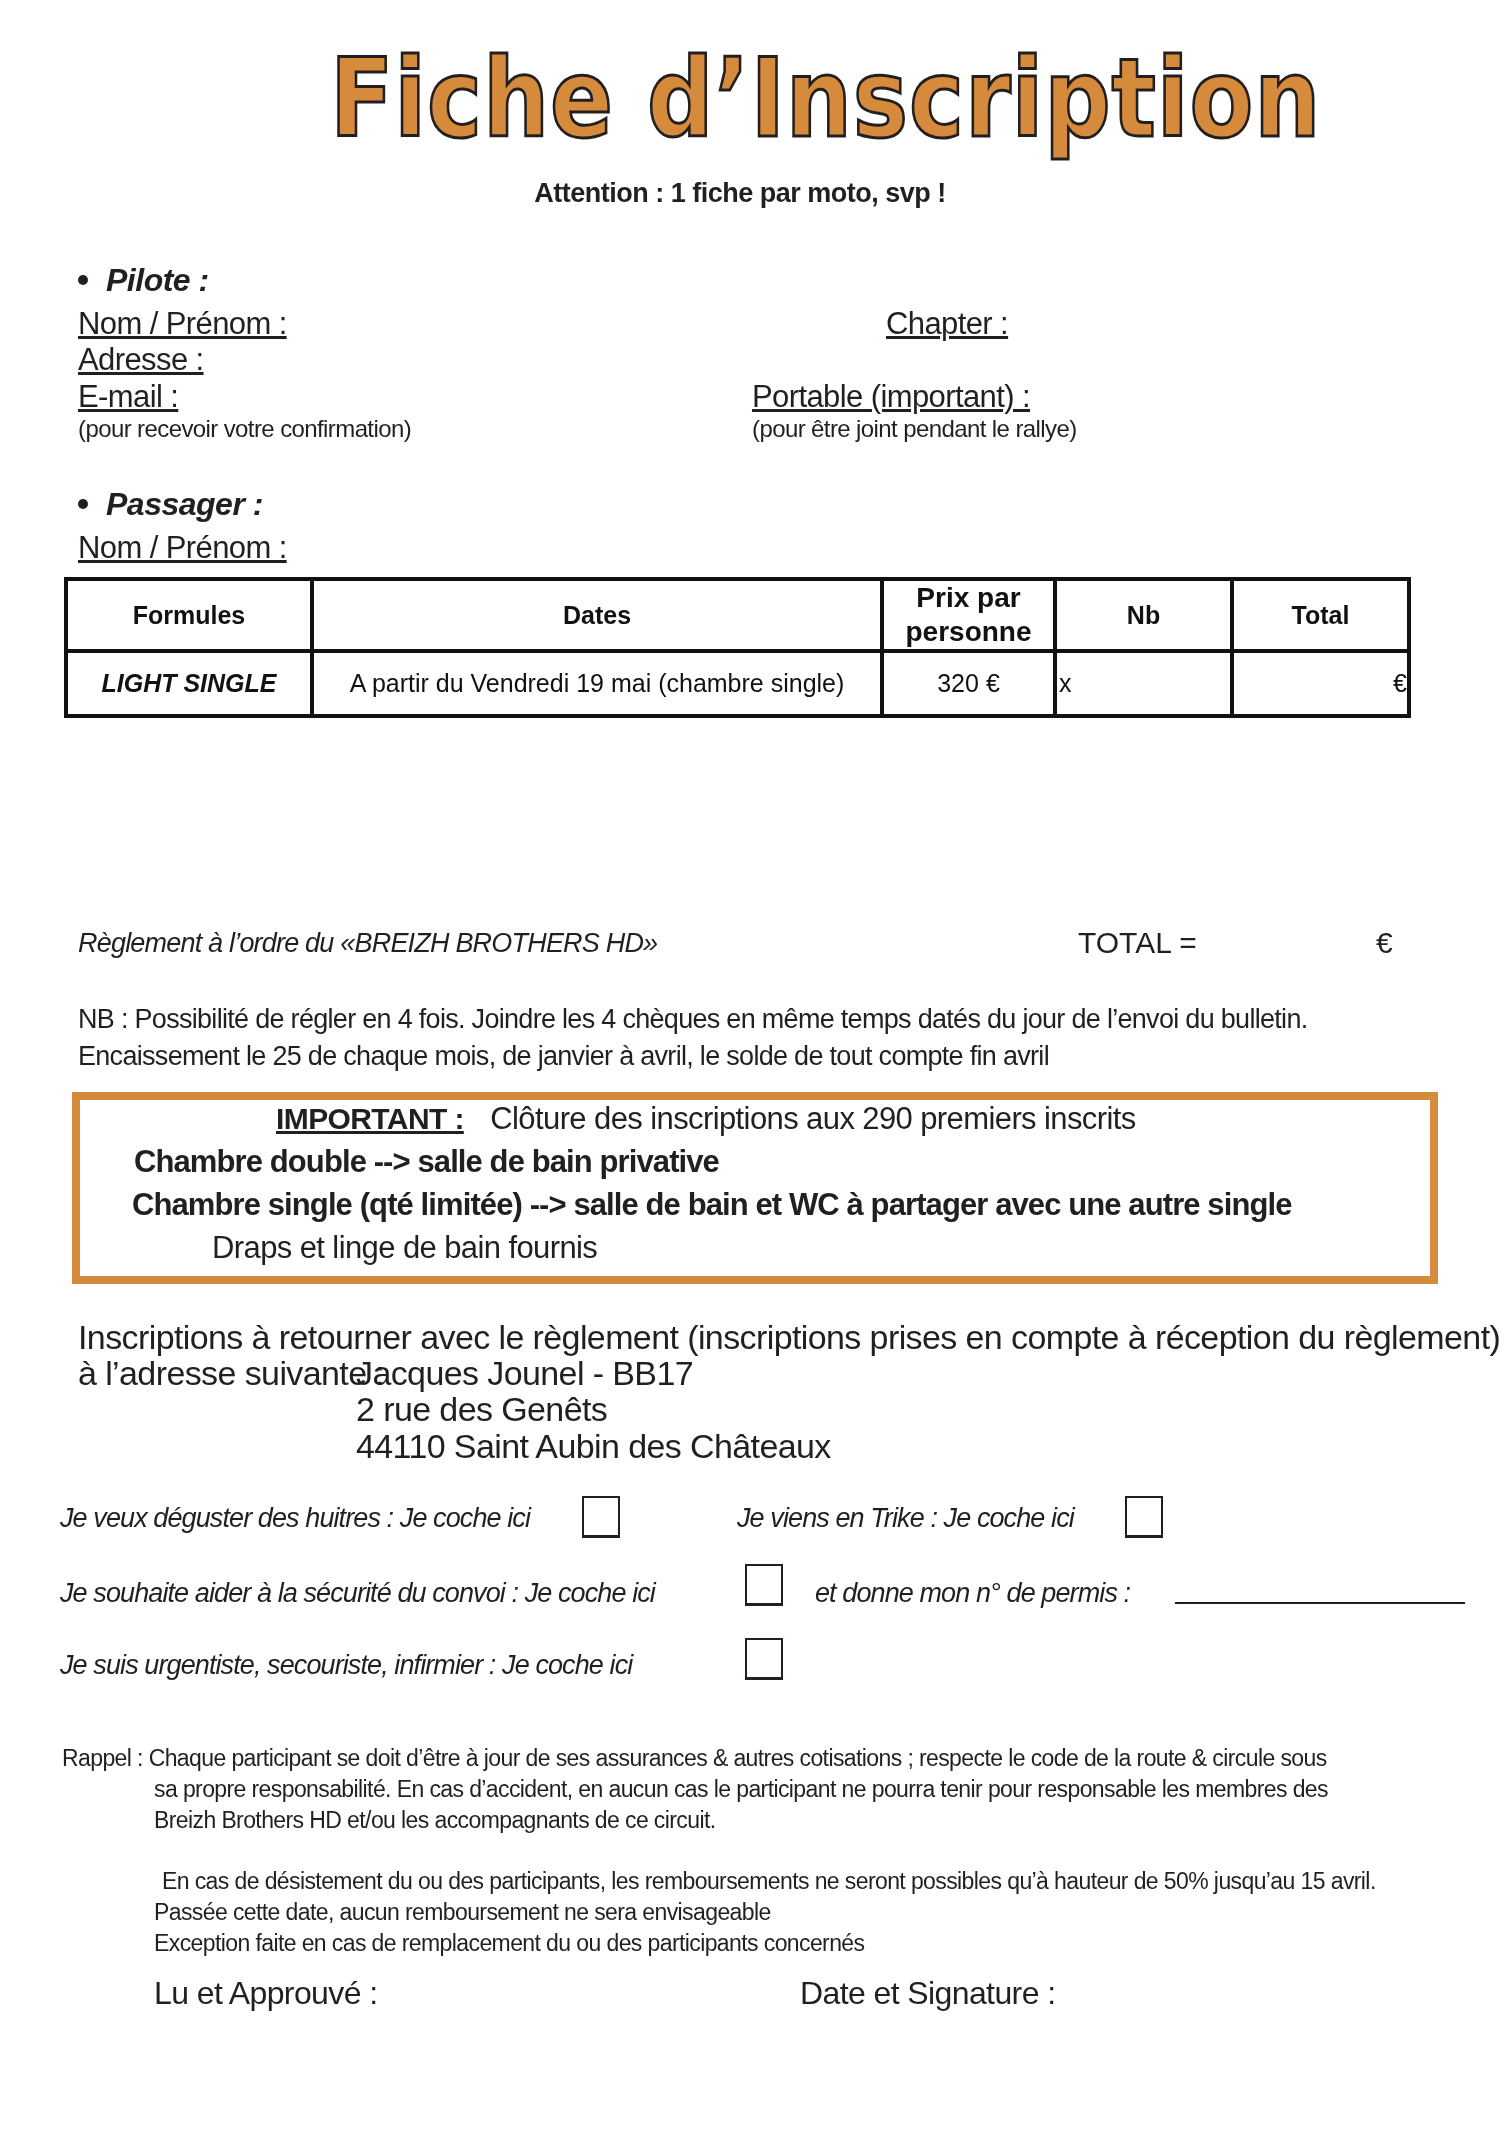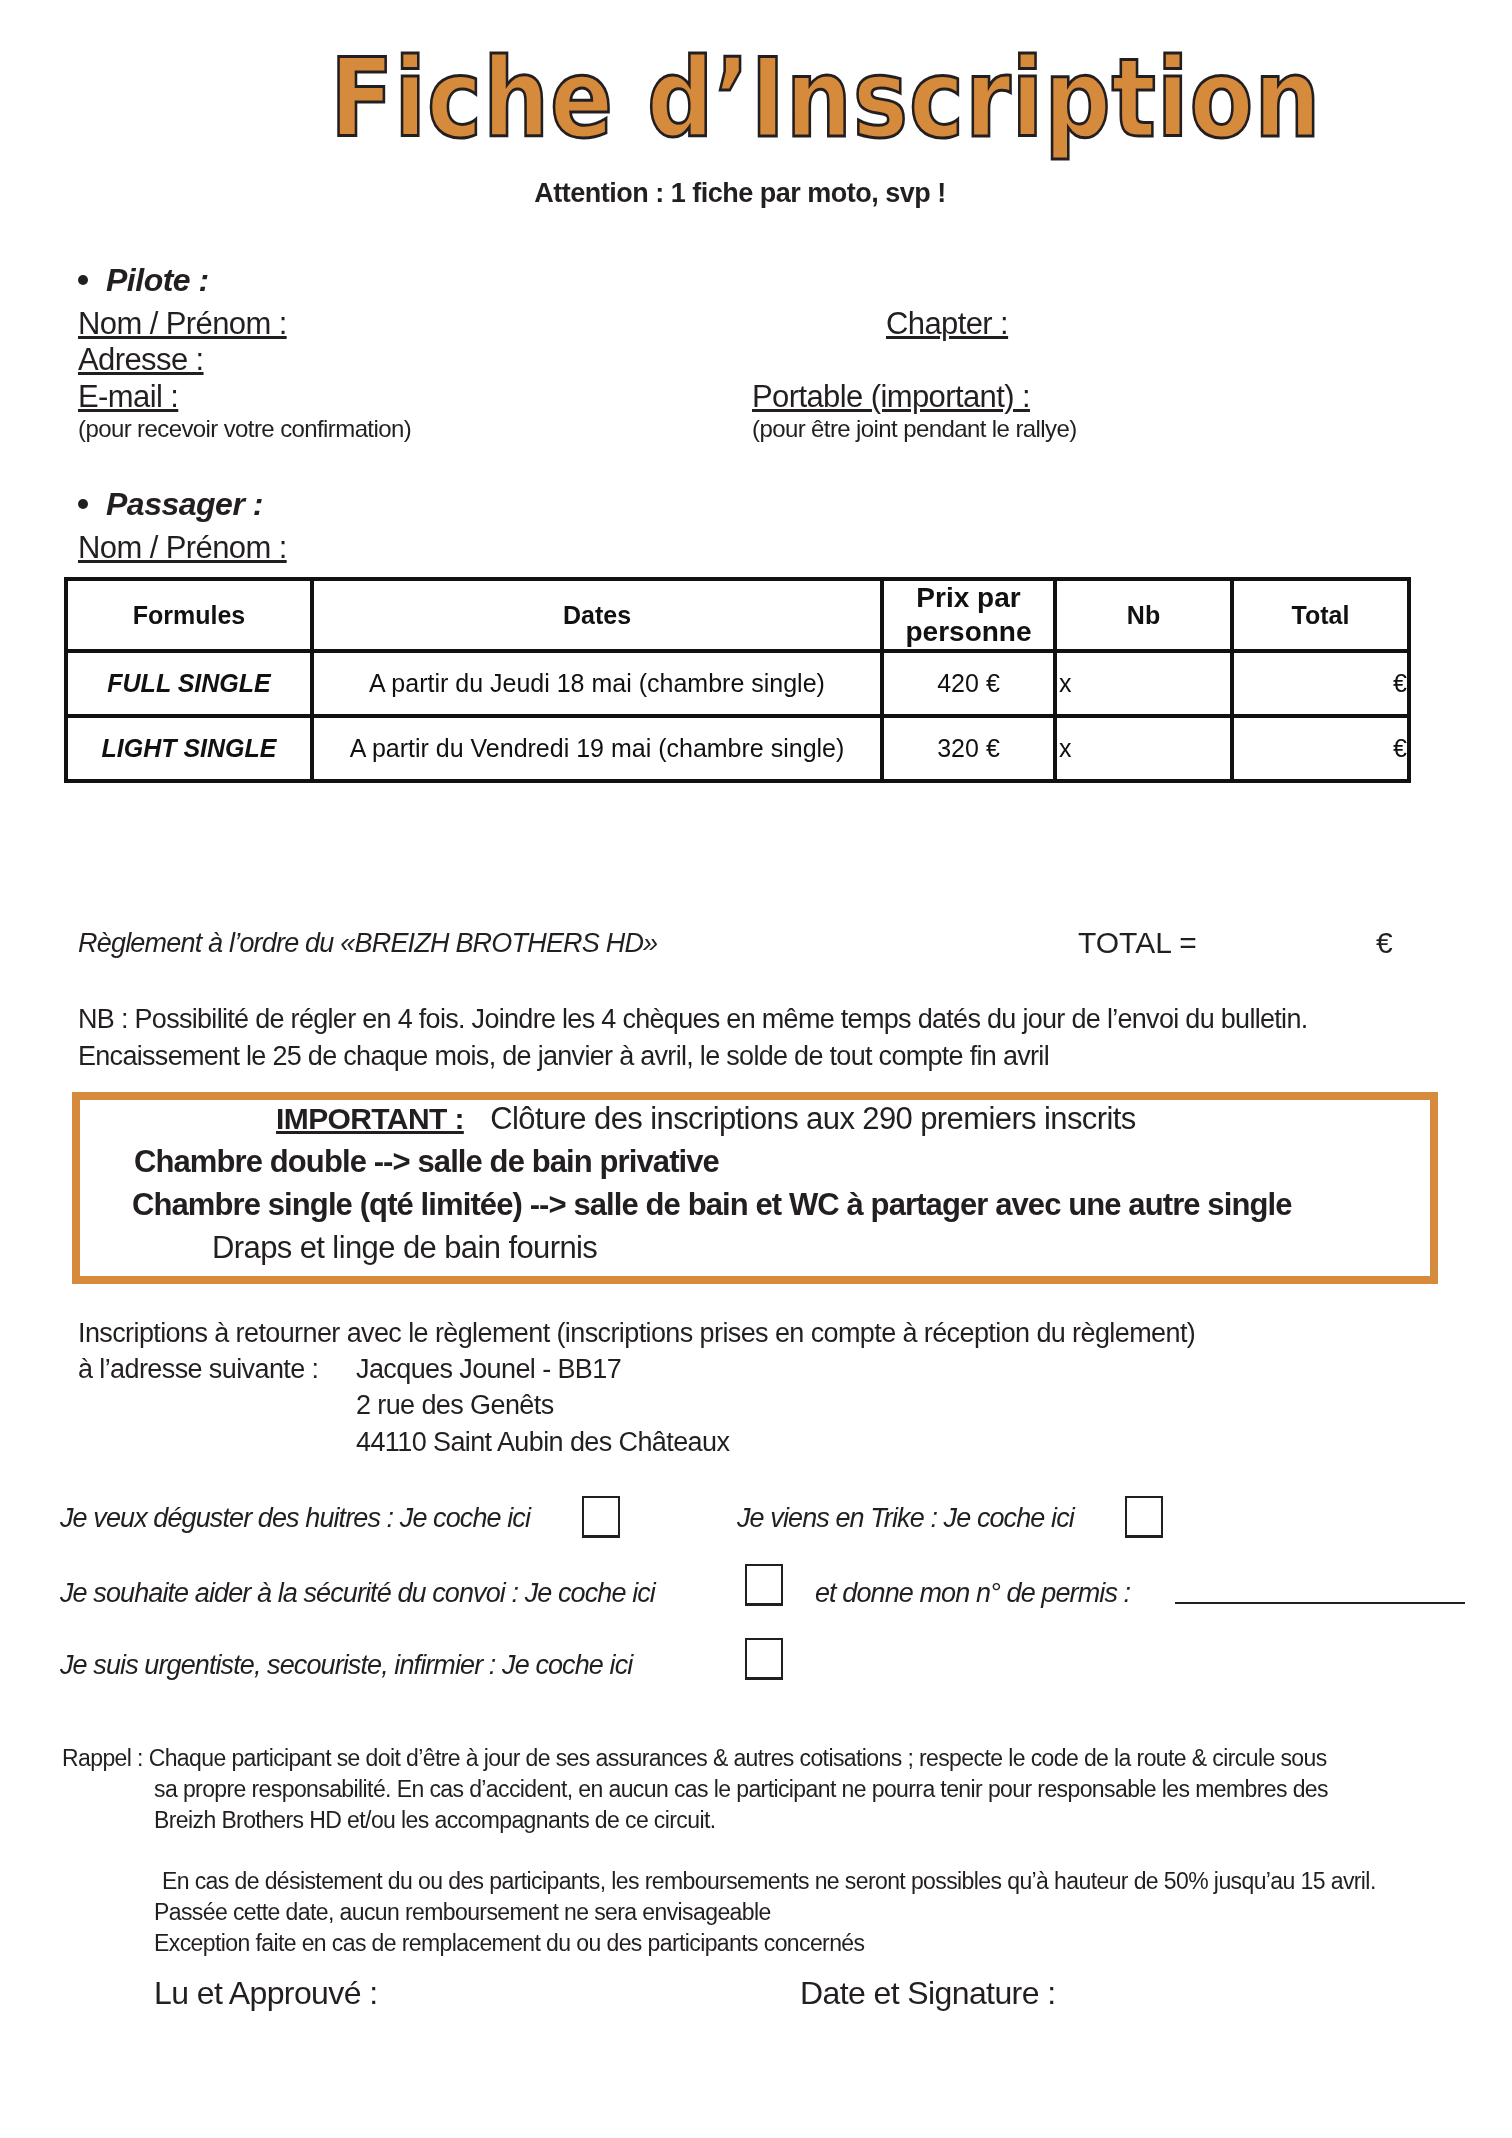--- a/index.html
+++ b/index.html
@@ -44,21 +44,21 @@
 
     
     .imp-box {
       position: absolute; left: 72px; top: 1092px; width: 1366px; height: 192px;
       border: 8px solid #D68A3C; box-sizing: border-box;
     }
     .imp-title { font-weight: bold; text-decoration: underline; font-size: 30px; letter-spacing: -0.6px; }
     .imp-line { font-size: 31px; letter-spacing: -0.6px; }
     .imp-bold { font-size: 31px; font-weight: bold; letter-spacing: -0.9px; }
 
-    .addr { font-size: 27px; letter-spacing: -0.6px; }
+    .addr { font-size: 34px; letter-spacing: -0.6px; }
 
     .opt { font-size: 27px; font-style: italic; letter-spacing: -0.9px; }
     .checkbox { position: absolute; width: 38px; height: 42px; border: 2px solid #231f20; border-bottom-width: 3px; box-sizing: border-box; background: #fff; }
     .permis-line { position: absolute; left: 1175px; top: 1602px; width: 290px; height: 0; border-top: 2px solid #231f20; }
 
     .rappel { font-size: 23px; letter-spacing: -0.6px; }
     .sig { font-size: 32px; letter-spacing: -0.6px; }
   </style>
 </head>
 <body>
@@ -96,27 +96,20 @@
       <th>Dates</th>
       <th class="prix">
         <div>Prix par</div>
         <div>personne</div>
       </th>
       <th>Nb</th>
       <th>Total</th>
     </tr>
   </thead>
   <tbody>
-    <tr>
-      <td class="formule">FULL SINGLE</td>
-      <td class="dates">A partir du Jeudi 18 mai (chambre single)</td>
-      <td class="price">420 €</td>
-      <td class="nb">x</td>
-      <td class="total">€</td>
-    </tr>
     <tr>
       <td class="formule">LIGHT SINGLE</td>
       <td class="dates">A partir du  Vendredi 19 mai (chambre single)</td>
       <td class="price">320 €</td>
       <td class="nb">x</td>
       <td class="total">€</td>
     </tr>
   </tbody>
 </table>
 

